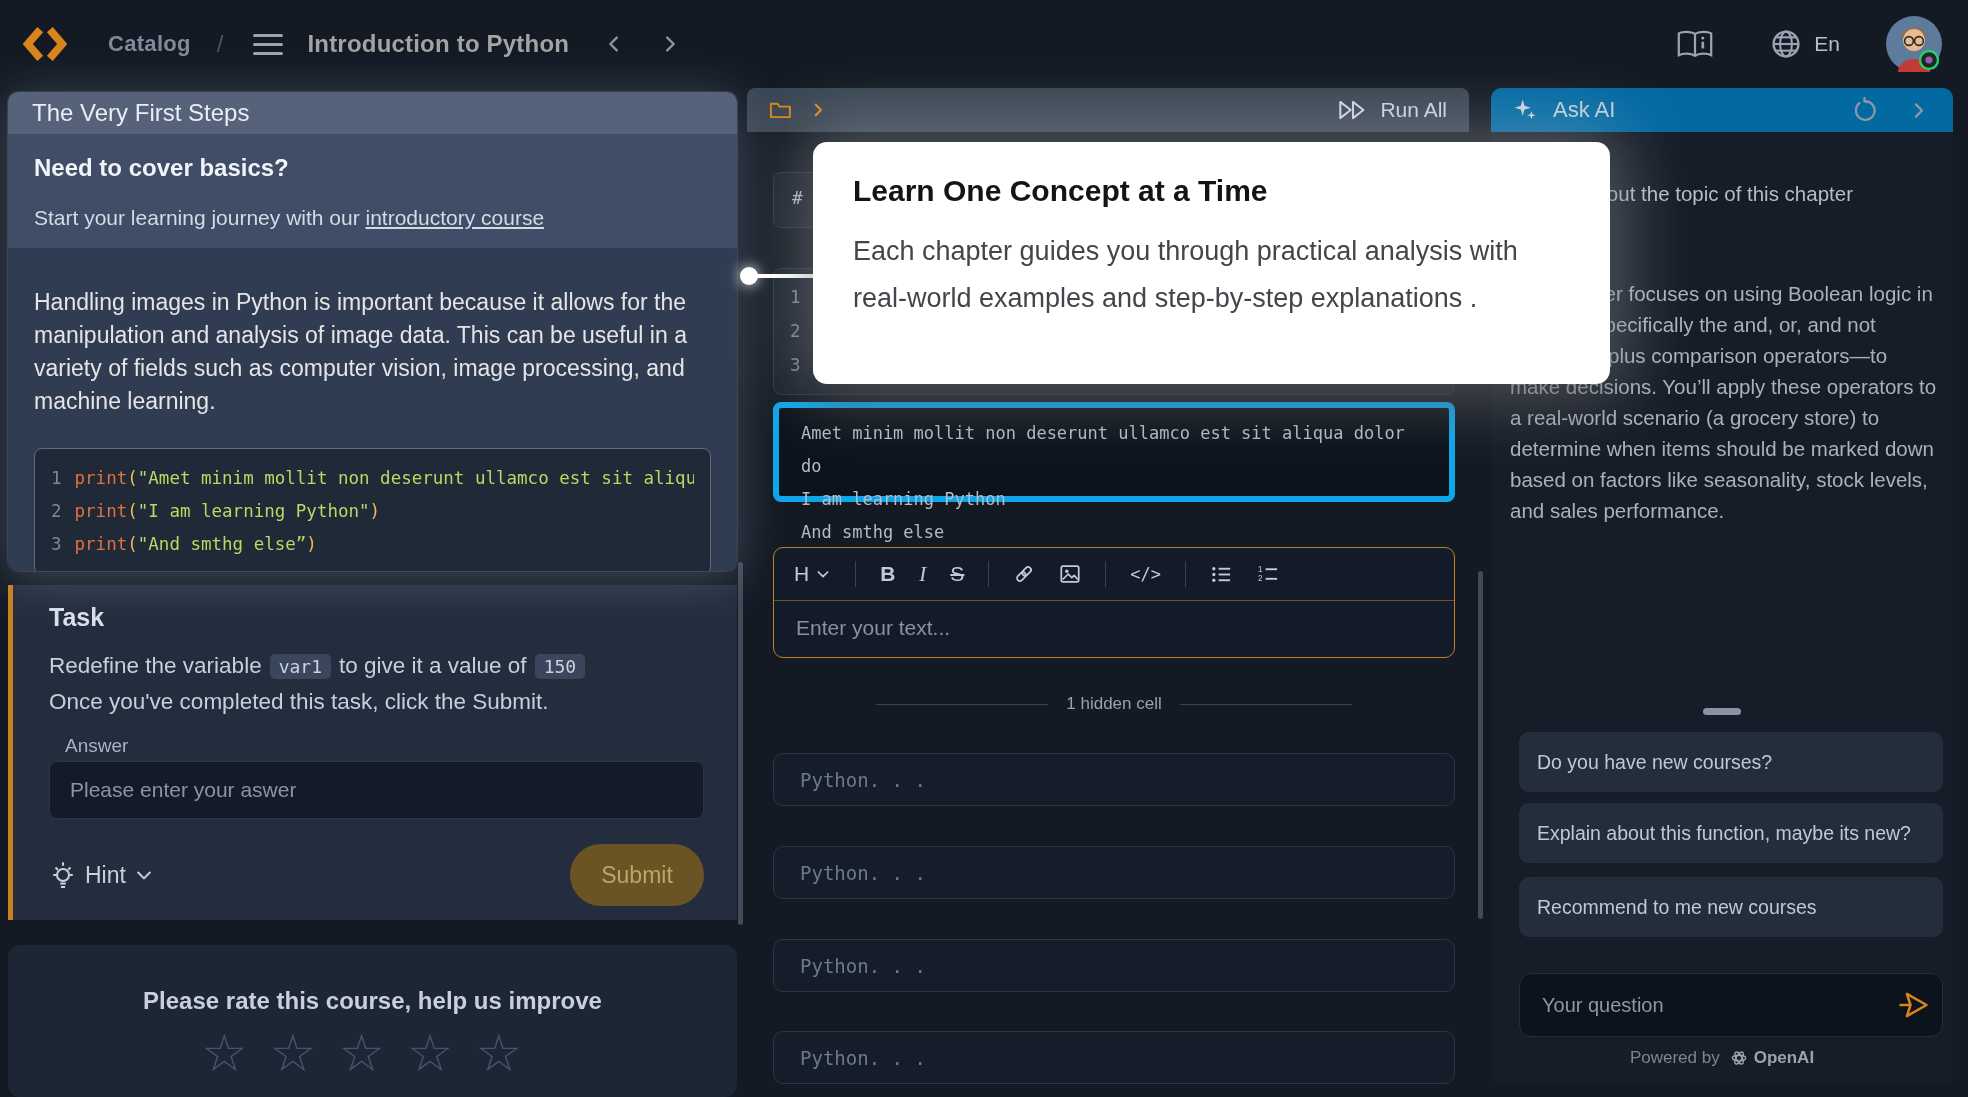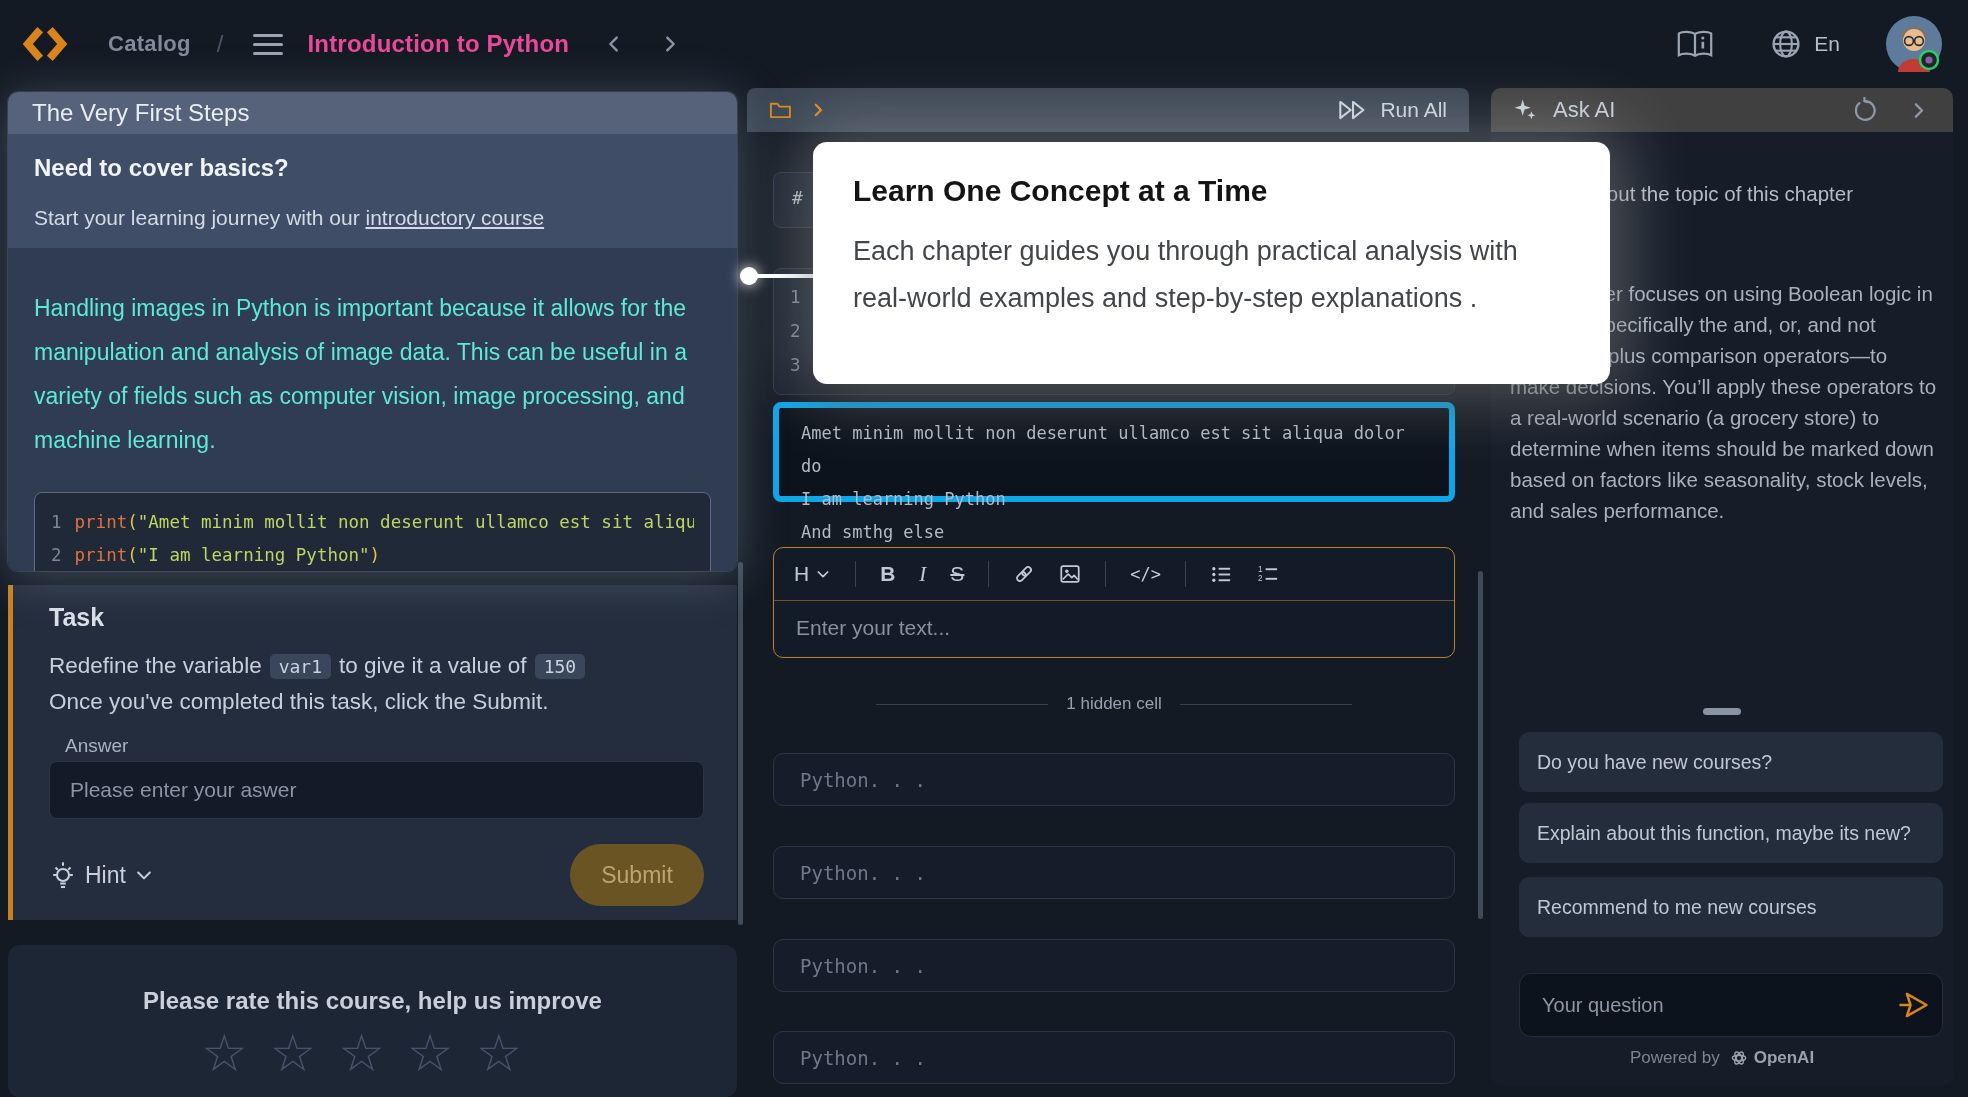--- a/index.html
+++ b/index.html
@@ -8,40 +8,40 @@
   svg{display:block;}
 
   
   .navbar{position:absolute;left:0;top:0;width:100%;height:88px;display:flex;align-items:center;
           padding:0 20px;box-sizing:border-box;background:#131a24;}
   .logo{width:46px;height:46px;margin-left:2px;}
   .crumb{margin-left:40px;font-size:22px;font-weight:bold;color:#7f8a9b;letter-spacing:.3px;cursor:pointer;}
   .slash{margin-left:26px;font-size:24px;color:#4a5565;}
   .hamburger{margin-left:30px;width:30px;display:flex;flex-direction:column;gap:6px;cursor:pointer;}
   .hamburger div{height:3px;border-radius:2px;background:#9aa4b3;}
-  .nav-title{margin-left:24px;font-size:24px;font-weight:bold;color:#ec4899;letter-spacing:.2px;}
+  .nav-title{margin-left:24px;font-size:24px;font-weight:bold;color:#a3a3a3;letter-spacing:.2px;}
   .nav-chev{margin-left:34px;color:#8b95a5;cursor:pointer;}
   .nav-right{margin-left:auto;display:flex;align-items:center;}
   .book-btn{color:#9aa4b3;cursor:pointer;}
   .globe-group{display:flex;align-items:center;gap:12px;margin-left:56px;cursor:pointer;color:#9aa4b3;}
   .lang{font-size:21px;color:#b6bec9;}
   .avatar{margin-left:46px;margin-right:6px;width:56px;height:56px;border-radius:50%;position:relative;cursor:pointer;}
 
   
   .tour-card{position:absolute;left:8px;top:92px;width:729px;height:479px;border-radius:10px;overflow:hidden;
              box-shadow:0 0 0 1px rgba(255,255,255,.10),0 6px 50px rgba(190,210,235,.28);z-index:20;
              display:flex;flex-direction:column;}
   .tour-header{height:42px;flex:0 0 42px;background:#55627a;color:#e9edf4;font-size:24px;
                display:flex;align-items:center;padding:0 24px;}
   .tour-basics{flex:0 0 auto;background:#3f4d66;padding:20px 26px 18px;}
   .basics-title{font-size:24px;font-weight:bold;color:#f0f4f9;}
   .basics-line{margin-top:24px;font-size:21px;color:#d4dbe6;}
   .basics-line a{color:#d4dbe6;text-decoration:underline;cursor:pointer;}
   .tour-content{flex:1;background:#2f3c52;padding:38px 26px 0;}
-  .tour-para{font-size:23px;line-height:44px;color:#5eead4;width:660px;}
+  .tour-para{font-size:23px;line-height:33px;color:#e5e5e5;width:660px;}
   .codeblock{margin-top:30px;background:#202938;border:1px solid #5f6b80;border-radius:8px;
              padding:13px 16px;font-family:"DejaVu Sans Mono","Liberation Mono",monospace;
              font-size:17.5px;line-height:33px;}
   .code-line{white-space:pre;overflow:hidden;}
   .cnum{color:#7d8798;margin-right:13px;}
   .tok-fn{color:#e0713c;}
   .tok-par{color:#e2c14d;}
   .tok-str{color:#bdd763;}
 
   
@@ -94,21 +94,21 @@
   .hidden-row{position:absolute;left:773px;top:694px;width:682px;display:flex;align-items:center;
               justify-content:center;gap:18px;color:#98a1ae;font-size:17px;cursor:pointer;}
   .hidden-row i{display:block;width:172px;height:1px;background:#39424f;}
   .py-cell{position:absolute;left:773px;width:682px;height:53px;box-sizing:border-box;background:#151d2a;
            border:1px solid #2b3545;border-radius:10px;display:flex;align-items:center;padding:0 26px;
            font-family:"DejaVu Sans Mono","Liberation Mono",monospace;font-size:19px;color:#6d7889;cursor:text;}
   .thumb{position:absolute;width:5px;border-radius:3px;background:rgba(150,165,185,.35);cursor:grab;}
 
   
   .ai-panel{position:absolute;left:1491px;top:88px;width:462px;height:997px;background:#161d29;border-radius:10px;}
-  .ai-topbar{height:44px;background:#404040;border-radius:10px 10px 0 0;display:flex;align-items:center;padding:0 20px;}
+  .ai-topbar{height:44px;background:#0369a1;border-radius:10px 10px 0 0;display:flex;align-items:center;padding:0 20px;}
   .ai-title{margin-left:14px;font-size:22px;color:#c2c9d4;}
   .ai-refresh{margin-left:auto;color:#8f98a6;cursor:pointer;}
   .ai-collapse{margin-left:30px;margin-right:4px;color:#8f98a6;cursor:pointer;}
   .ai-intro{position:absolute;left:19px;top:94px;font-size:20.5px;color:#b4bcc8;}
   .ai-desc{position:absolute;left:19px;top:190px;width:428px;font-size:20.5px;line-height:31px;color:#a8b1be;}
   .ai-handle{position:absolute;left:50%;top:620px;transform:translateX(-50%);width:38px;height:7px;
              border-radius:4px;background:#8a93a1;cursor:grab;}
   .ai-sugg{position:absolute;left:28px;width:424px;height:60px;box-sizing:border-box;background:#232d3c;
            border-radius:10px;display:flex;align-items:center;padding:0 18px;font-size:19.5px;color:#c0c8d3;cursor:pointer;}
   .ai-input-wrap{position:absolute;left:28px;top:885px;width:424px;height:64px;}

